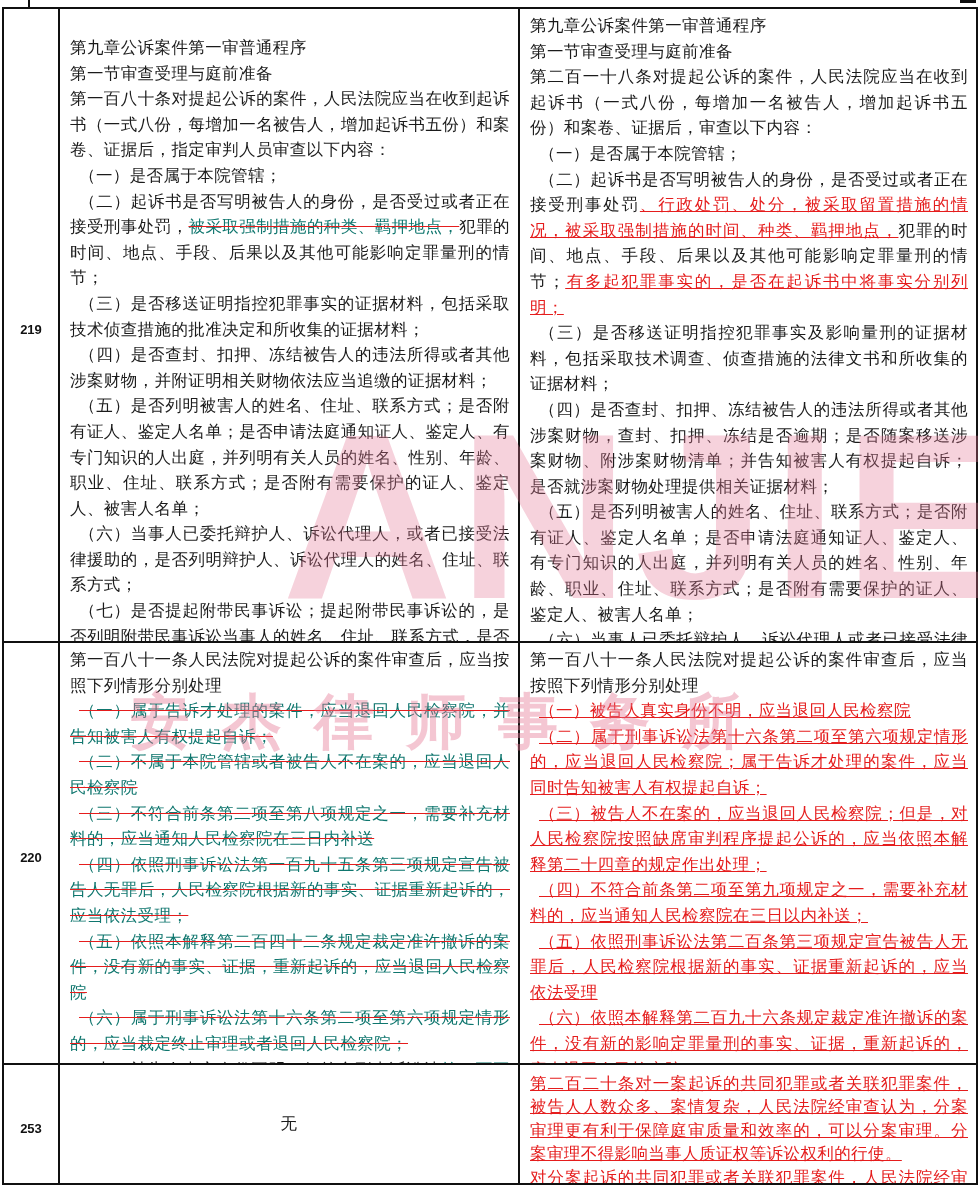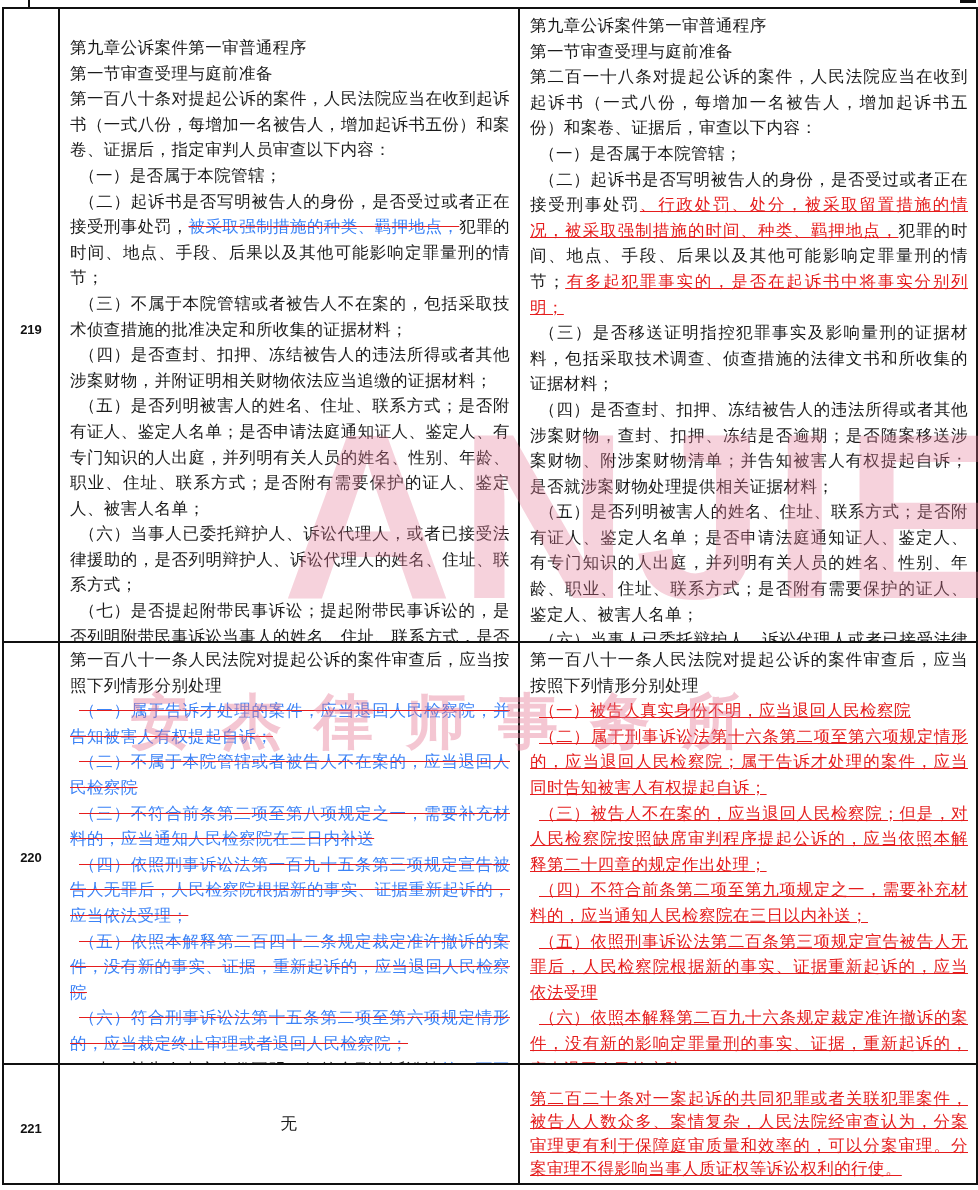--- a/index.html
+++ b/index.html
@@ -12,28 +12,28 @@
        border-bottom:2px solid #101010;overflow:hidden;}
   .row:last-child{border-bottom:none;}
   .cell{box-sizing:border-box;overflow:hidden;}
   .cell + .cell{border-left:2px solid #101010;}
   .num-cell{display:flex;align-items:center;justify-content:center;
             font-family:"Liberation Sans","DejaVu Sans",sans-serif;
             font-weight:bold;font-size:13px;color:#111;margin-top:8px;}
   .text-cell{padding:4px 8px 0 10px;font-size:16.5px;line-height:25.6px;
              letter-spacing:0.4px;color:#1b1b1b;text-align:justify;}
   .text-cell.padded{padding-top:26px;}
-  .text-cell.tight{line-height:23.4px;padding-top:22px;}
+  .text-cell.tight{line-height:23.4px;padding-top:7px;}
   .text-cell.center{display:flex;align-items:center;justify-content:center;
                     text-align:center;padding:0;}
   .para{margin:0;}
   .para.ind{text-indent:9px;}
   .s-n{color:#1b1b1b;}
   .s-r{color:#e51d1d;text-decoration:underline;}
-  .s-d{color:#3b82f6;text-decoration:line-through;text-decoration-color:#e51d1d;font-family:Liberation Serif, serif;}
+  .s-d{color:#0f766e;text-decoration:line-through;text-decoration-color:#e51d1d;font-family:Liberation Serif, serif;}
   .wm{position:absolute;z-index:5;pointer-events:none;white-space:nowrap;
       font-weight:bold;line-height:1;}
   .wm-latin{left:282px;top:398px;font-size:236px;letter-spacing:6px;
             font-family:"Liberation Sans","DejaVu Sans",sans-serif;
             color:rgba(228,118,148,0.33);}
   .wm-cjk{left:130px;top:692px;font-size:60px;letter-spacing:32px;
           color:rgba(228,118,148,0.42);}
 </style>
 </head>
 <body>
@@ -44,21 +44,21 @@
 
   <div class="cmp-table" id="cmp-table">
       <div class="row" style="height: 634px;">
         <div class="cell num-cell">219</div>
         <div class="cell text-cell padded">
           <div class="para"><span class="s-n">第九章公诉案件第一审普通程序</span></div>
           <div class="para"><span class="s-n">第一节审查受理与庭前准备</span></div>
           <div class="para"><span class="s-n">第一百八十条对提起公诉的案件，人民法院应当在收到起诉书（一式八份，每增加一名被告人，增加起诉书五份）和案卷、证据后，指定审判人员审查以下内容：</span></div>
           <div class="para ind"><span class="s-n">（一）是否属于本院管辖；</span></div>
           <div class="para ind"><span class="s-n">（二）起诉书是否写明被告人的身份，是否受过或者正在接受刑事处罚，</span><span class="s-d">被采取强制措施的种类、羁押地点，</span><span class="s-n">犯罪的时间、地点、手段、后果以及其他可能影响定罪量刑的情节；</span></div>
-          <div class="para ind"><span class="s-n">（三）不属于本院管辖或者被告人不在案的，包括采取技术侦查措施的批准决定和所收集的证据材料；</span></div>
+          <div class="para ind"><span class="s-n">（三）是否移送证明指控犯罪事实的证据材料，包括采取技术侦查措施的批准决定和所收集的证据材料；</span></div>
           <div class="para ind"><span class="s-n">（四）是否查封、扣押、冻结被告人的违法所得或者其他涉案财物，并附证明相关财物依法应当追缴的证据材料；</span></div>
           <div class="para ind"><span class="s-n">（五）是否列明被害人的姓名、住址、联系方式；是否附有证人、鉴定人名单；是否申请法庭通知证人、鉴定人、有专门知识的人出庭，并列明有关人员的姓名、性别、年龄、职业、住址、联系方式；是否附有需要保护的证人、鉴定人、被害人名单；</span></div>
           <div class="para ind"><span class="s-n">（六）当事人已委托辩护人、诉讼代理人，或者已接受法律援助的，是否列明辩护人、诉讼代理人的姓名、住址、联系方式；</span></div>
           <div class="para ind"><span class="s-n">（七）是否提起附带民事诉讼；提起附带民事诉讼的，是否列明附带民事诉讼当事人的姓名、住址、联系方式，是否附有相关证据材料；</span></div>
         </div>
         <div class="cell text-cell">
           <div class="para"><span class="s-n">第九章公诉案件第一审普通程序</span></div>
           <div class="para"><span class="s-n">第一节审查受理与庭前准备</span></div>
           <div class="para"><span class="s-n">第二百一十八条对提起公诉的案件，人民法院应当在收到起诉书（一式八份，每增加一名被告人，增加起诉书五份）和案卷、证据后，审查以下内容：</span></div>
           <div class="para ind"><span class="s-n">（一）是否属于本院管辖；</span></div>
@@ -71,35 +71,35 @@
       </div>
       <div class="row" style="height: 422px;">
         <div class="cell num-cell">220</div>
         <div class="cell text-cell">
           <div class="para"><span class="s-n">第一百八十一条人民法院对提起公诉的案件审查后，应当按照下列情形分别处理</span></div>
           <div class="para ind"><span class="s-d">（一）属于告诉才处理的案件，应当退回人民检察院，并告知被害人有权提起自诉；</span></div>
           <div class="para ind"><span class="s-d">（二）不属于本院管辖或者被告人不在案的，应当退回人民检察院</span></div>
           <div class="para ind"><span class="s-d">（三）不符合前条第二项至第八项规定之一，需要补充材料的，应当通知人民检察院在三日内补送</span></div>
           <div class="para ind"><span class="s-d">（四）依照刑事诉讼法第一百九十五条第三项规定宣告被告人无罪后，人民检察院根据新的事实、证据重新起诉的，应当依法受理；</span></div>
           <div class="para ind"><span class="s-d">（五）依照本解释第二百四十二条规定裁定准许撤诉的案件，没有新的事实、证据，重新起诉的，应当退回人民检察院</span></div>
-          <div class="para ind"><span class="s-d">（六）符合刑事诉讼法第十五条第二项至第六项规定情形的，应当裁定终止审理或者退回人民检察院；</span></div>
+          <div class="para ind"><span class="s-d">（六）属于刑事诉讼法第十六条第二项至第六项规定情形的，应当裁定终止审理或者退回人民检察院；</span></div>
           <div class="para ind"><span class="s-n">（七）被告人真实身份不明，但符合刑事诉讼法</span><span class="s-d">第一百五十八条第二款</span></div>
         </div>
         <div class="cell text-cell">
           <div class="para"><span class="s-n">第一百八十一条人民法院对提起公诉的案件审查后，应当按照下列情形分别处理</span></div>
           <div class="para ind"><span class="s-r">（一）被告人真实身份不明，应当退回人民检察院</span></div>
           <div class="para ind"><span class="s-r">（二）属于刑事诉讼法第十六条第二项至第六项规定情形的，应当退回人民检察院；属于告诉才处理的案件，应当同时告知被害人有权提起自诉；</span></div>
           <div class="para ind"><span class="s-r">（三）被告人不在案的，应当退回人民检察院；但是，对人民检察院按照缺席审判程序提起公诉的，应当依照本解释第二十四章的规定作出处理；</span></div>
           <div class="para ind"><span class="s-r">（四）不符合前条第二项至第九项规定之一，需要补充材料的，应当通知人民检察院在三日以内补送；</span></div>
           <div class="para ind"><span class="s-r">（五）依照刑事诉讼法第二百条第三项规定宣告被告人无罪后，人民检察院根据新的事实、证据重新起诉的，应当依法受理</span></div>
           <div class="para ind"><span class="s-r">（六）依照本解释第二百九十六条规定裁定准许撤诉的案件，没有新的影响定罪量刑的事实、证据，重新起诉的，应当退回人民检察院</span></div>
         </div>
       </div>
       <div class="row" style="height: 118px;">
-        <div class="cell num-cell">221</div>
+        <div class="cell num-cell">253</div>
         <div class="cell text-cell center">无</div>
         <div class="cell text-cell tight">
           <div class="para"><span class="s-r">第二百二十条对一案起诉的共同犯罪或者关联犯罪案件，被告人人数众多、案情复杂，人民法院经审查认为，分案审理更有利于保障庭审质量和效率的，可以分案审理。分案审理不得影响当事人质证权等诉讼权利的行使。</span></div>
           <div class="para"><span class="s-r">对分案起诉的共同犯罪或者关联犯罪案件，人民法院经审查认为，合并审理更有利于查明案件事实、保障诉讼权利、准确定罪量刑的，可以并案审理。</span></div>
         </div>
       </div>
     </div>
 
   <div class="wm wm-latin">ANJIE</div>
   <div class="wm wm-cjk">安杰律师事务所</div>

